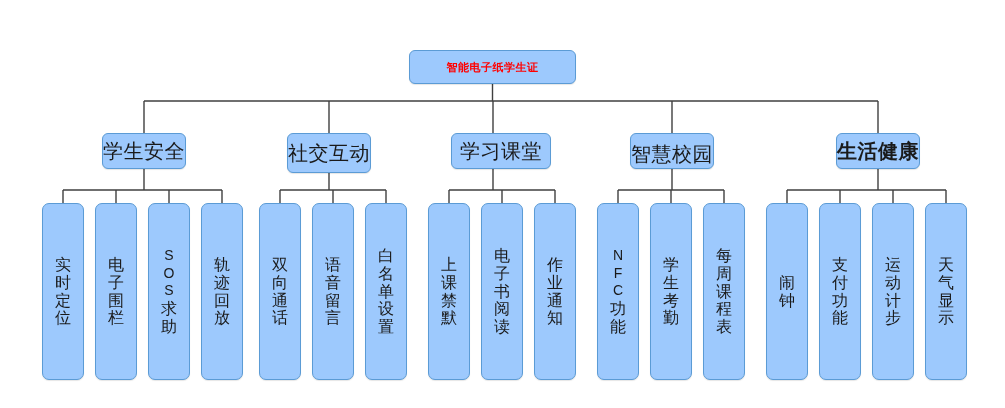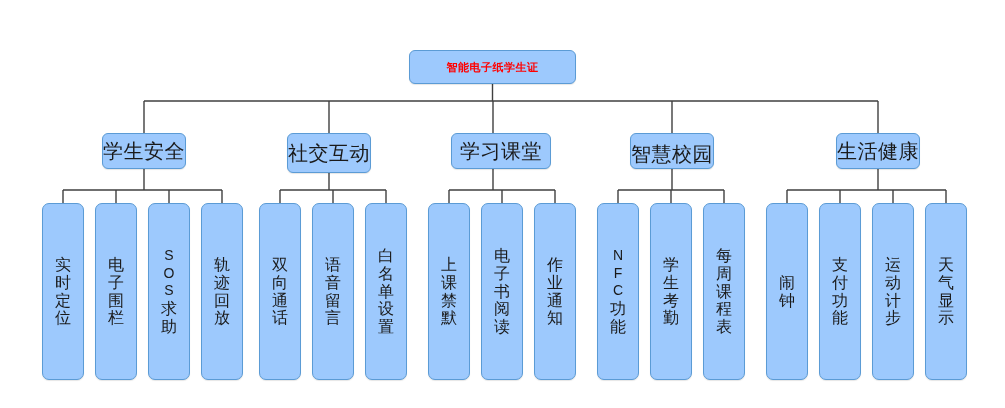--- a/index.html
+++ b/index.html
@@ -235,21 +235,21 @@
       </div>
       <div class="node leaf" title="每周课程表" style="left: 703px; top: 203px; width: 42px; height: 177px;">
         <div class="vtext">
           <span>每</span>
           <span>周</span>
           <span>课</span>
           <span>程</span>
           <span>表</span>
         </div>
       </div>
-      <div class="node branch" style="left: 836px; top: 133px; width: 84px; height: 36px;">
+      <div class="node branch" style="left: 836px; top: 133px; width: 84px; height: 36px; font-weight: bold;">
         <span>生活健康</span>
       </div>
       <div class="node leaf" title="闹钟" style="left: 766px; top: 203px; width: 42px; height: 177px;">
         <div class="vtext">
           <span>闹</span>
           <span>钟</span>
         </div>
       </div>
       <div class="node leaf" title="支付功能" style="left: 819px; top: 203px; width: 42px; height: 177px;">
         <div class="vtext">

